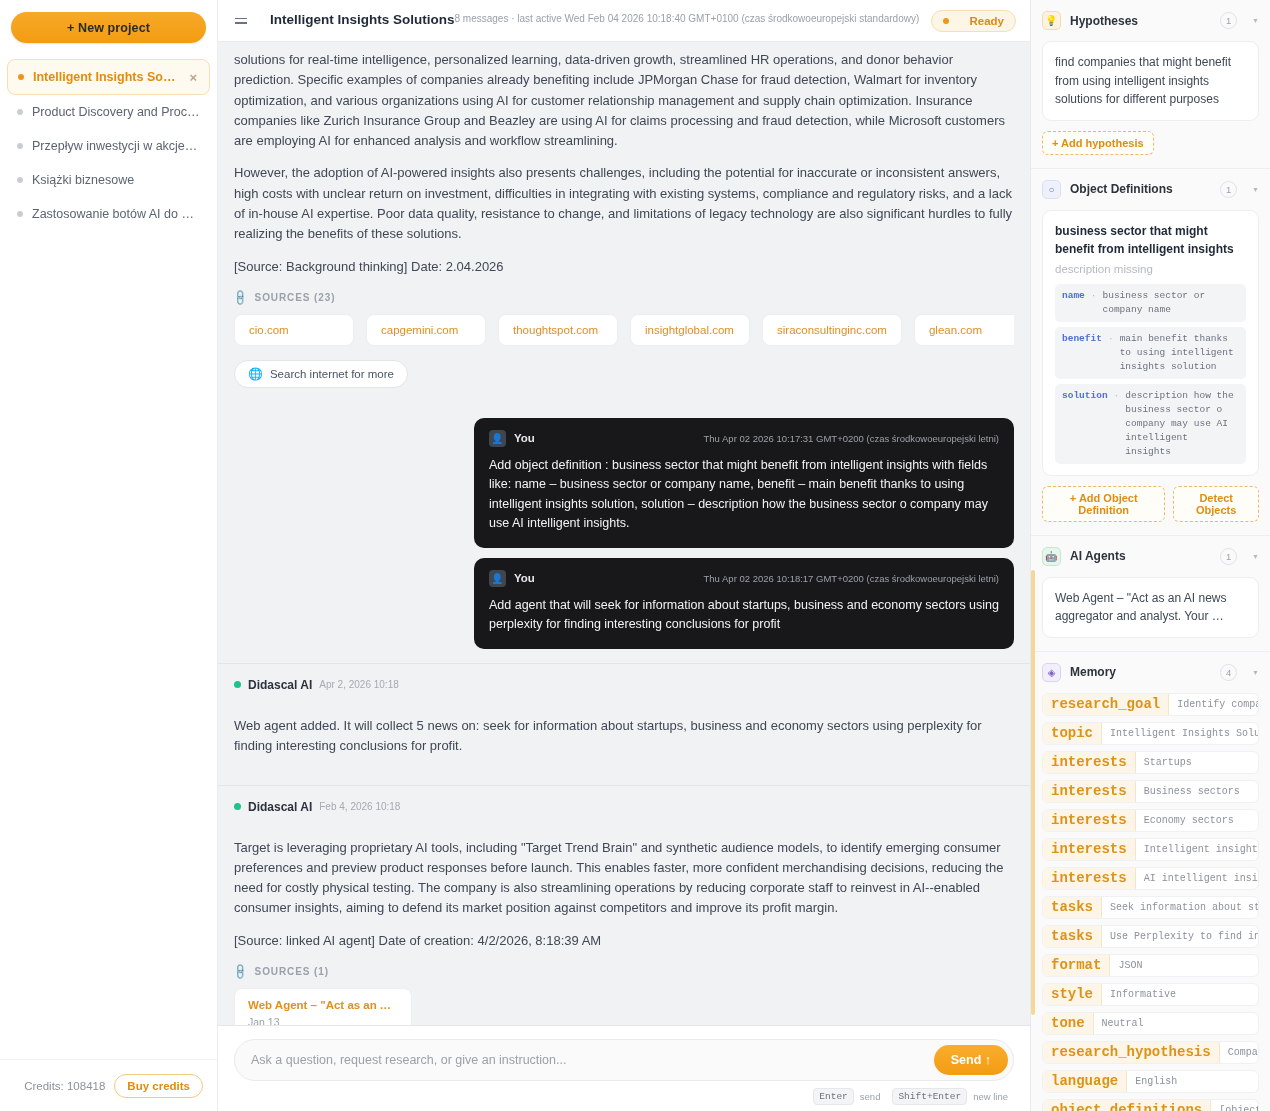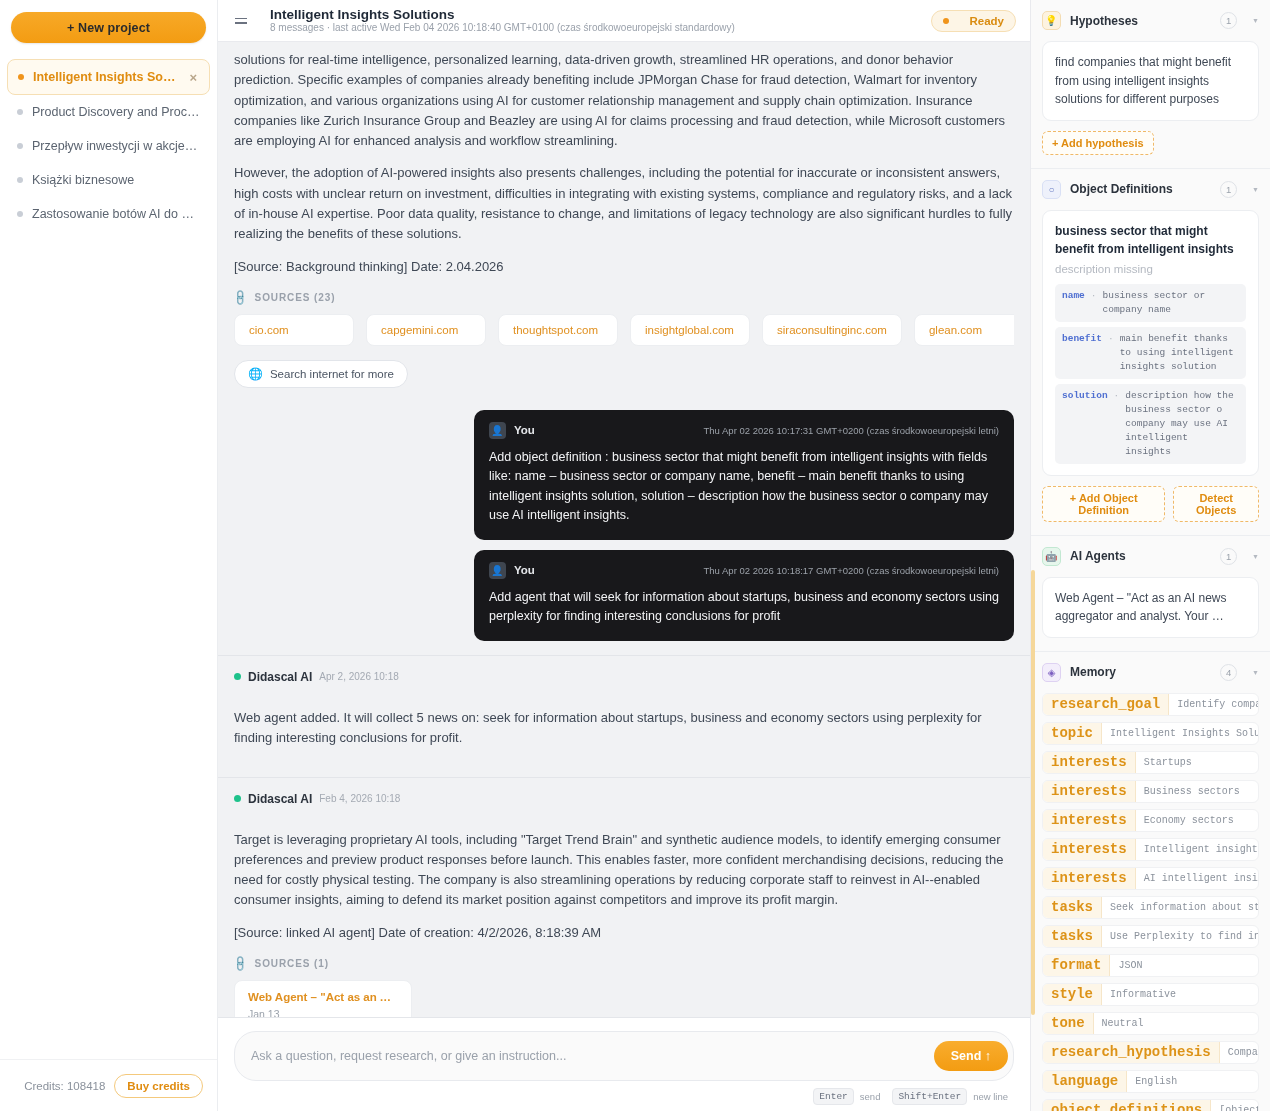--- a/index.html
+++ b/index.html
@@ -94,38 +94,38 @@
     padding: 0 14px 0 12px;
     flex: 0 0 42px;
     position: relative; z-index: 5;
   }
   .hamburger {
     width: 22px; height: 22px; cursor: pointer;
     display: flex; flex-direction: column; justify-content: center;
     gap: 3px; align-items: center; flex: 0 0 22px;
   }
   .hamburger span { display: block; width: 12px; height: 1.5px; background: #6b7280; }
-  .header-titles { margin-left: 18px; display: flex; flex-direction: column; gap: 0; }
+  .header-titles { margin-left: 18px; display: flex; flex-direction: row; gap: 0; }
   .header-title { font-size: 13.5px; font-weight: bold; color: #1f2937; line-height: 1.1; }
   .header-sub { font-size: 10px; color: #9aa1ab; line-height: 1.1; }
   .ready-badge {
     margin-left: auto;
     background: #fdf5e6; border: 1px solid #f6dfb4;
     color: #d98c12; font-size: 11.5px; font-weight: bold;
     border-radius: 12px; padding: 4px 11px;
     display: flex; align-items: center; gap: 20px;
     cursor: pointer;
   }
   .ready-badge .rdot { width: 6px; height: 6px; border-radius: 50%; background: #f0941b; }
 
   .chat-scroll {
     flex: 1 1 auto; overflow: hidden; position: relative;
   }
 
-  .msg-block { padding: 8px 16px; }
+  .msg-block { padding: 16px 16px; }
   .assistant-body {
     font-size: 13px; color: #3f4855; line-height: 20.3px;
   }
   .assistant-body p { margin-bottom: 12px; }
 
   .sources-label {
     display: flex; align-items: center; gap: 6px;
     font-size: 10px; color: #9aa1ab; letter-spacing: .9px;
     font-weight: bold; margin: 14px 0 10px 0;
   }
@@ -186,21 +186,21 @@
 
   
   .composer-wrap {
     flex: 0 0 auto; background: #fff;
     border-top: 1px solid #e4e6ea;
     padding: 13px 16px 6px 16px;
   }
   .composer {
     display: flex; align-items: center;
     background: #fafafa; border: 1px solid #e8eaee;
-    border-radius: 22px; height: 50px; padding: 0 5px 0 16px;
+    border-radius: 22px; height: 42px; padding: 0 5px 0 16px;
   }
   .composer input {
     flex: 1 1 auto; border: none; background: transparent;
     font-size: 12.5px; color: #3f4855; outline: none;
     font-family: "Liberation Sans", sans-serif;
   }
   .composer input::placeholder { color: #9aa1ab; }
   .send-btn {
     background: linear-gradient(180deg,#f9ad2e 0%,#f39c12 100%);
     border: none; border-radius: 16px;

